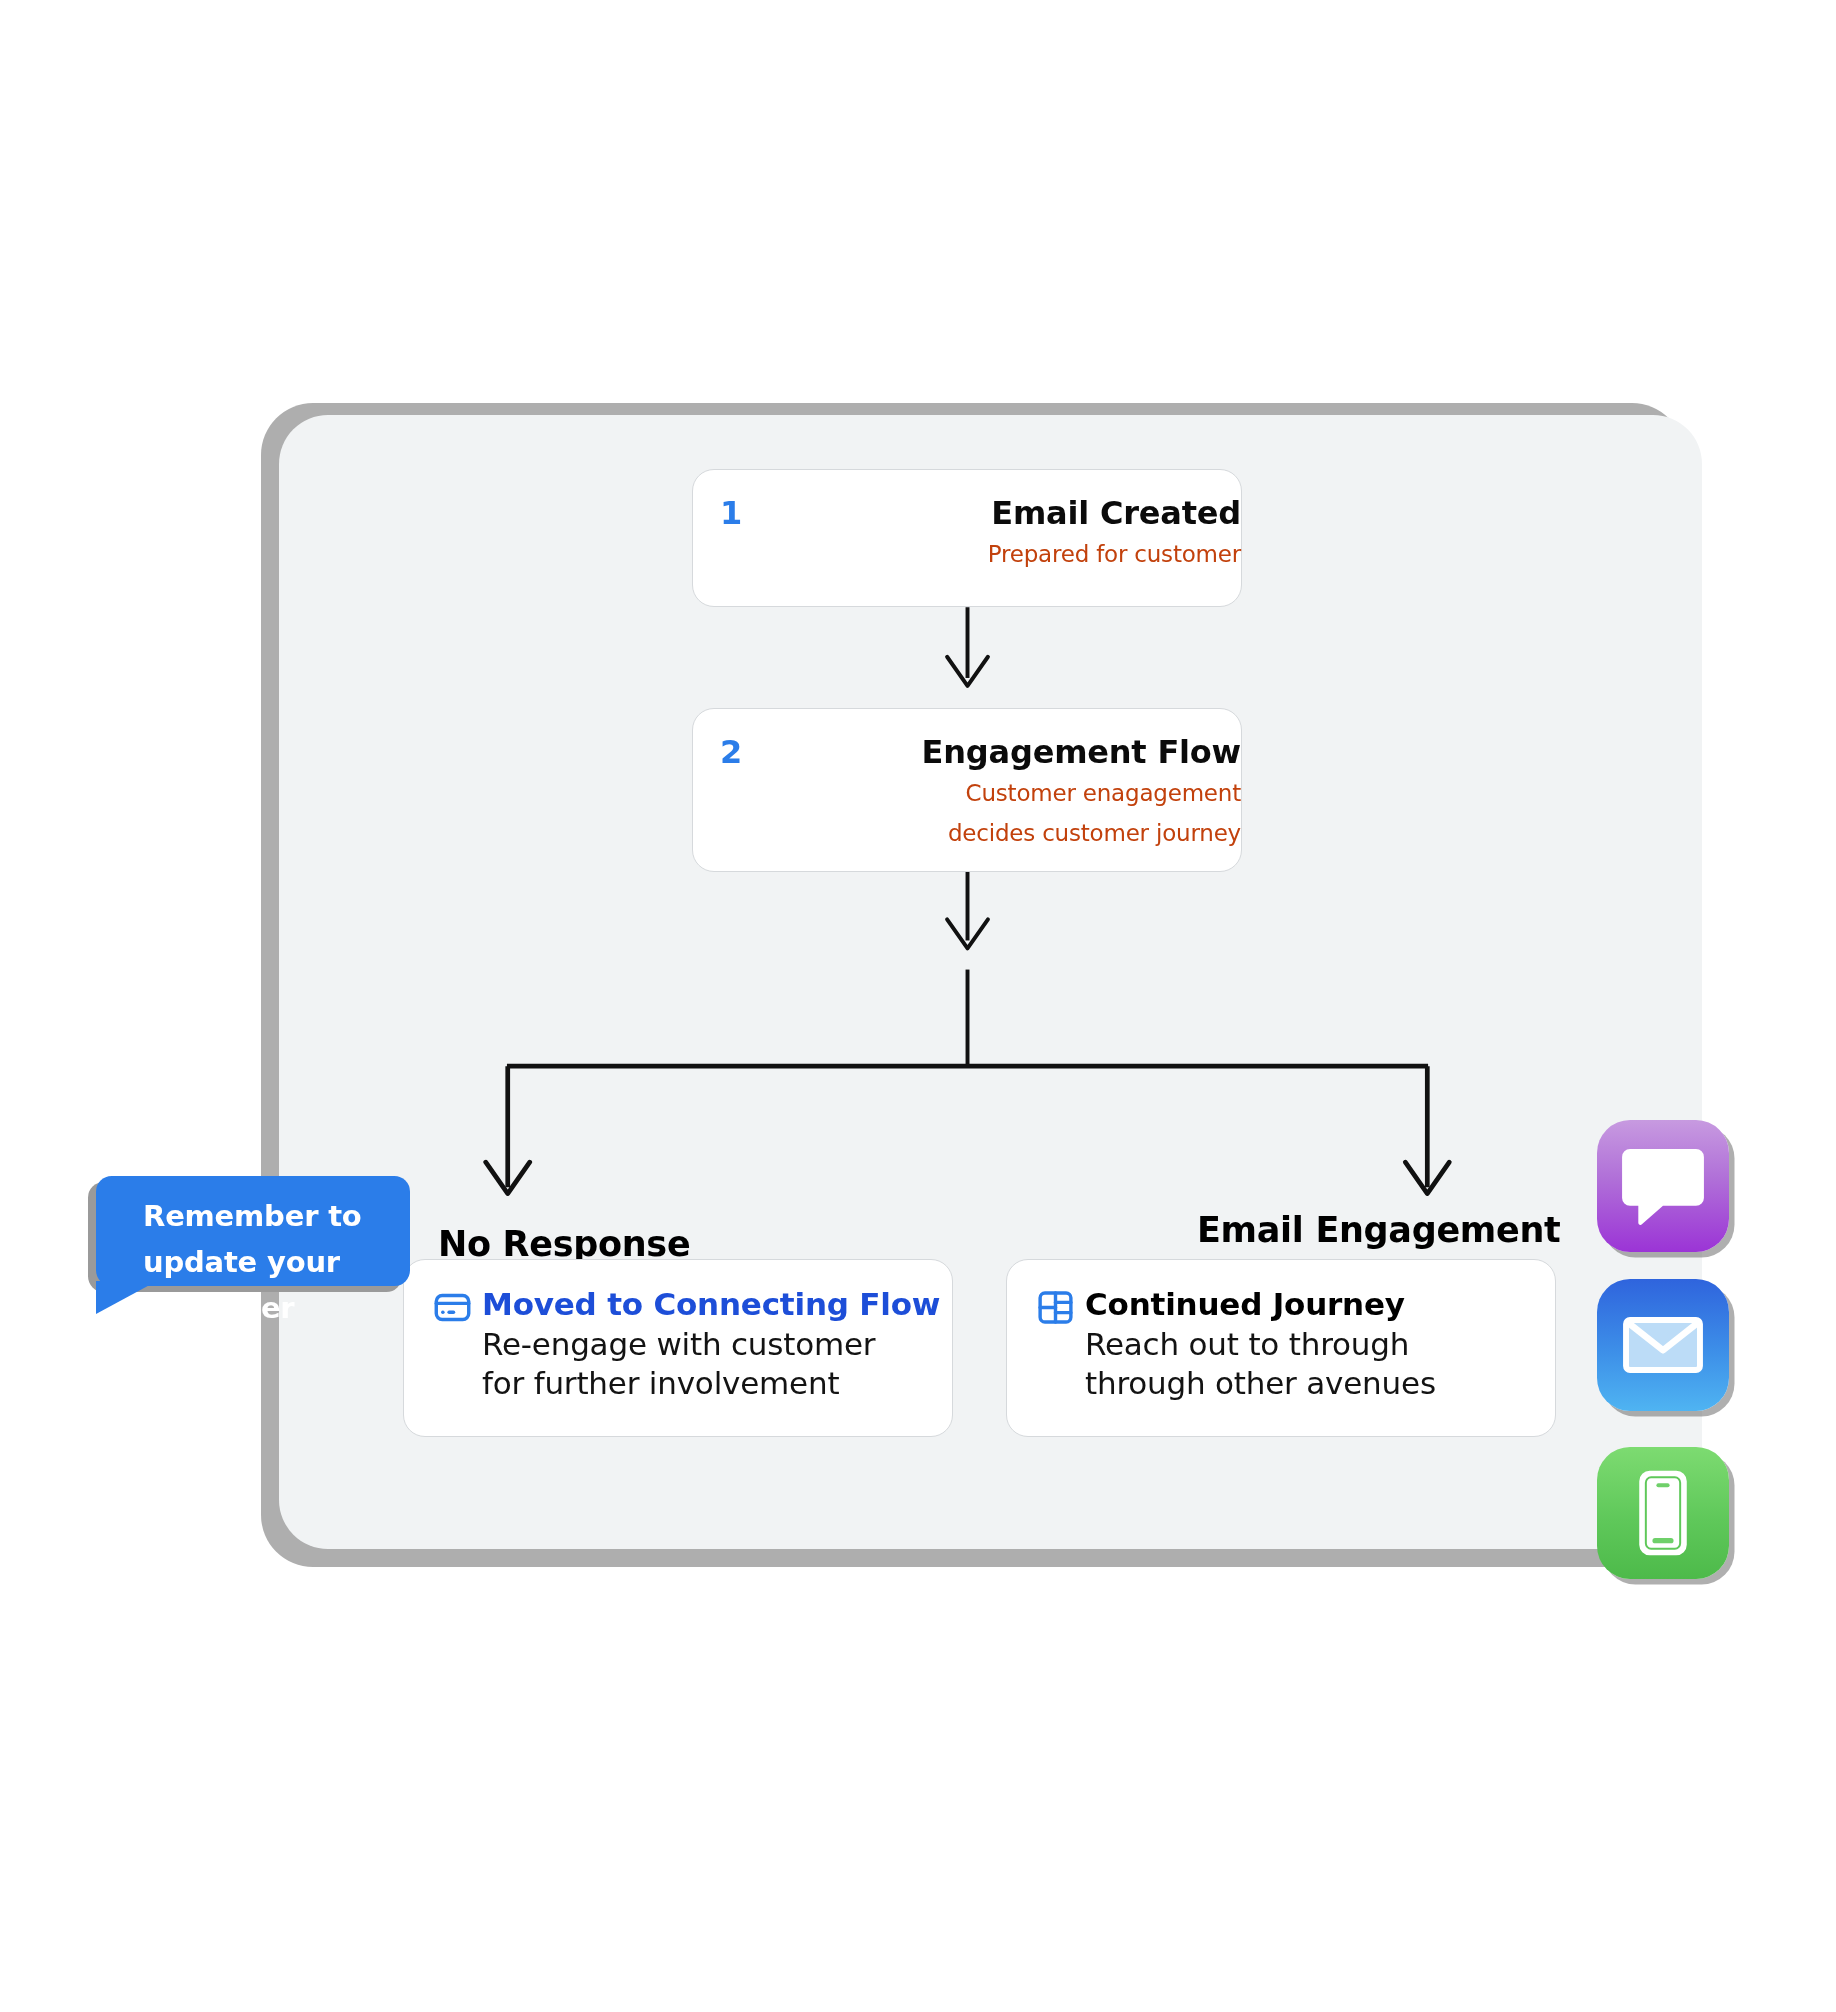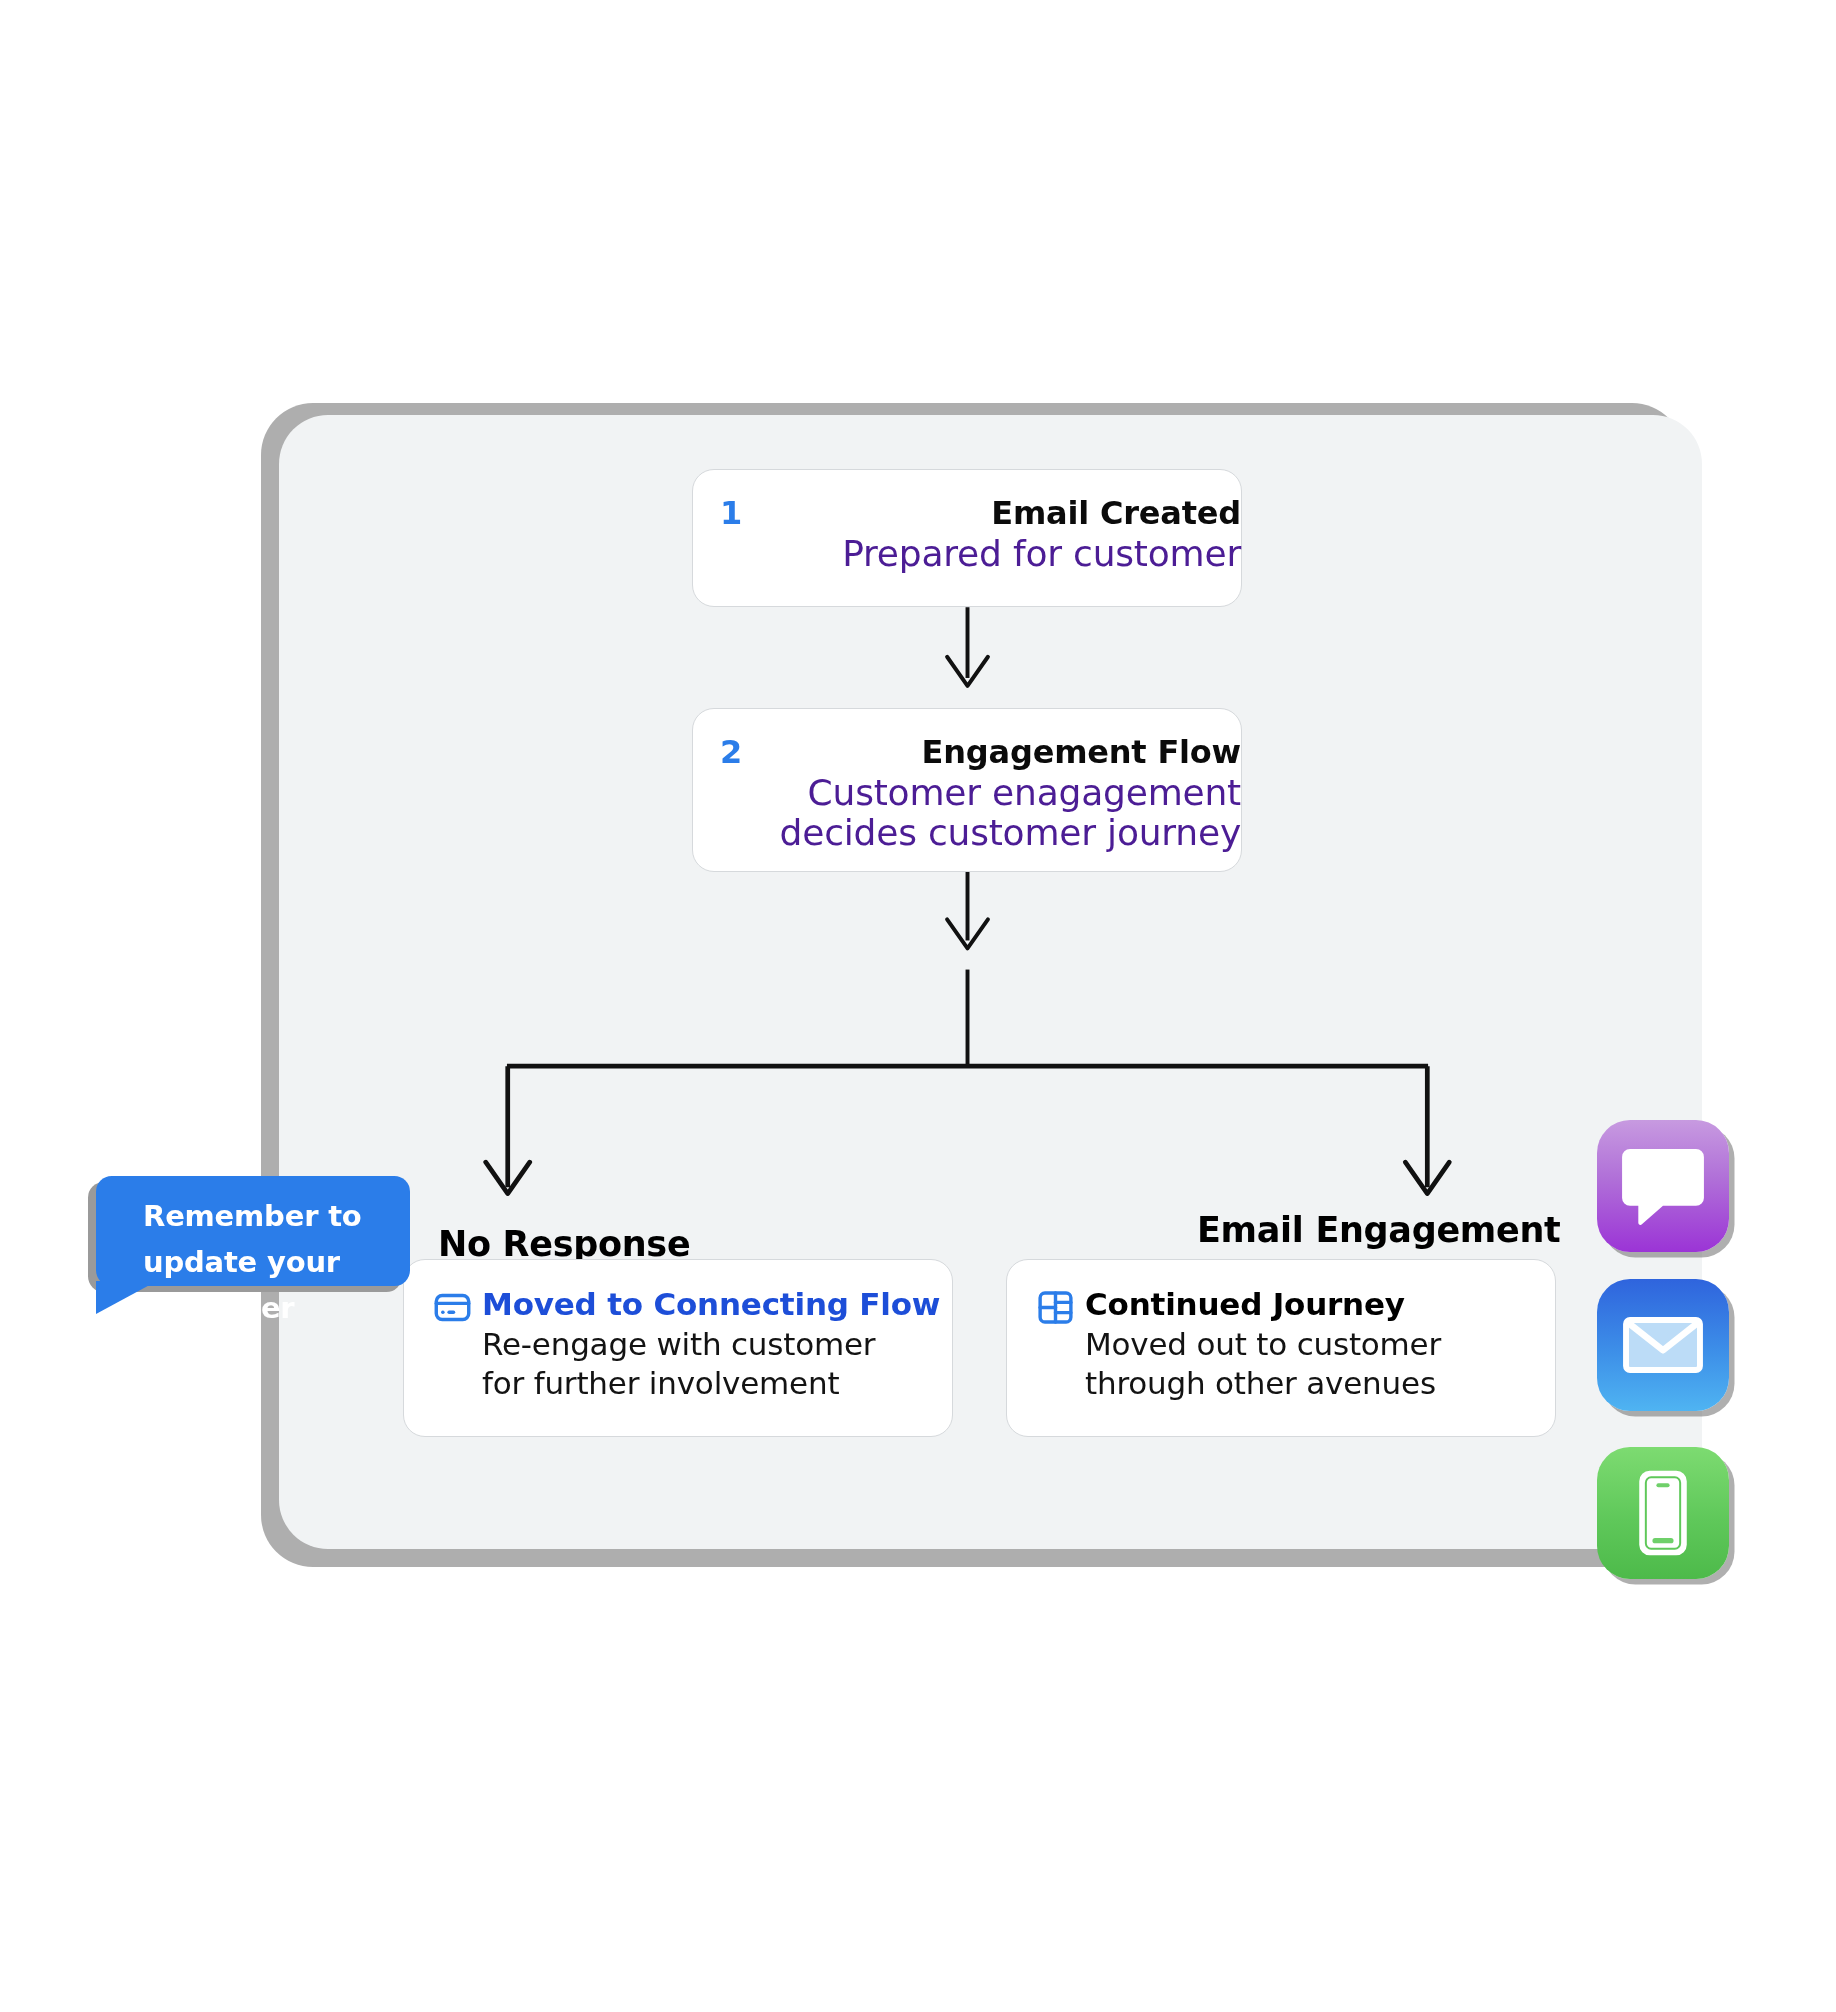--- a/index.html
+++ b/index.html
@@ -63,23 +63,23 @@
   }
   .step-body { flex: 1; text-align: right; }
   .step-title {
     font-weight: bold;
     font-size: 32px;
     line-height: 42px;
     color: #0b0b0b;
     letter-spacing: -0.2px;
   }
   .step-desc {
-    font-size: 36px;
+    font-size: 23px;
     line-height: 40px;
-    color: #4c1d95;
+    color: #c2410c;
     letter-spacing: -0.2px;
   }
 
   
   #connectors {
     position: absolute;
     left: 0; top: 0;
     width: 1836px; height: 2013px;
     pointer-events: none;
   }
@@ -263,21 +263,21 @@
       <svg width="41" height="41" viewBox="0 0 24 24" fill="none" stroke="#2b7de9" stroke-width="2" stroke-linecap="round" stroke-linejoin="round">
         <rect x="3" y="3.5" width="18" height="17" rx="2.8"></rect>
         <line x1="12" y1="3.5" x2="12" y2="20.5"></line>
         <line x1="3" y1="12" x2="12" y2="12"></line>
         <line x1="12" y1="9" x2="21" y2="9"></line>
         <line x1="12" y1="15" x2="21" y2="15"></line>
       </svg>
     </div>
     <div class="outcome-body">
       <div class="outcome-title blue">Continued Journey</div>
-      <div class="outcome-desc">Moved out to customer</div>
+      <div class="outcome-desc">Reach out to through</div>
       <div class="outcome-desc">through other avenues</div>
     </div>
   </div>
 </div>
 
 <div id="tooltip-shadow"></div>
 <div id="tooltip"></div>
 <div id="tooltip-tail"></div>
 <div id="tooltip-text">
   <div>Remember to</div>

